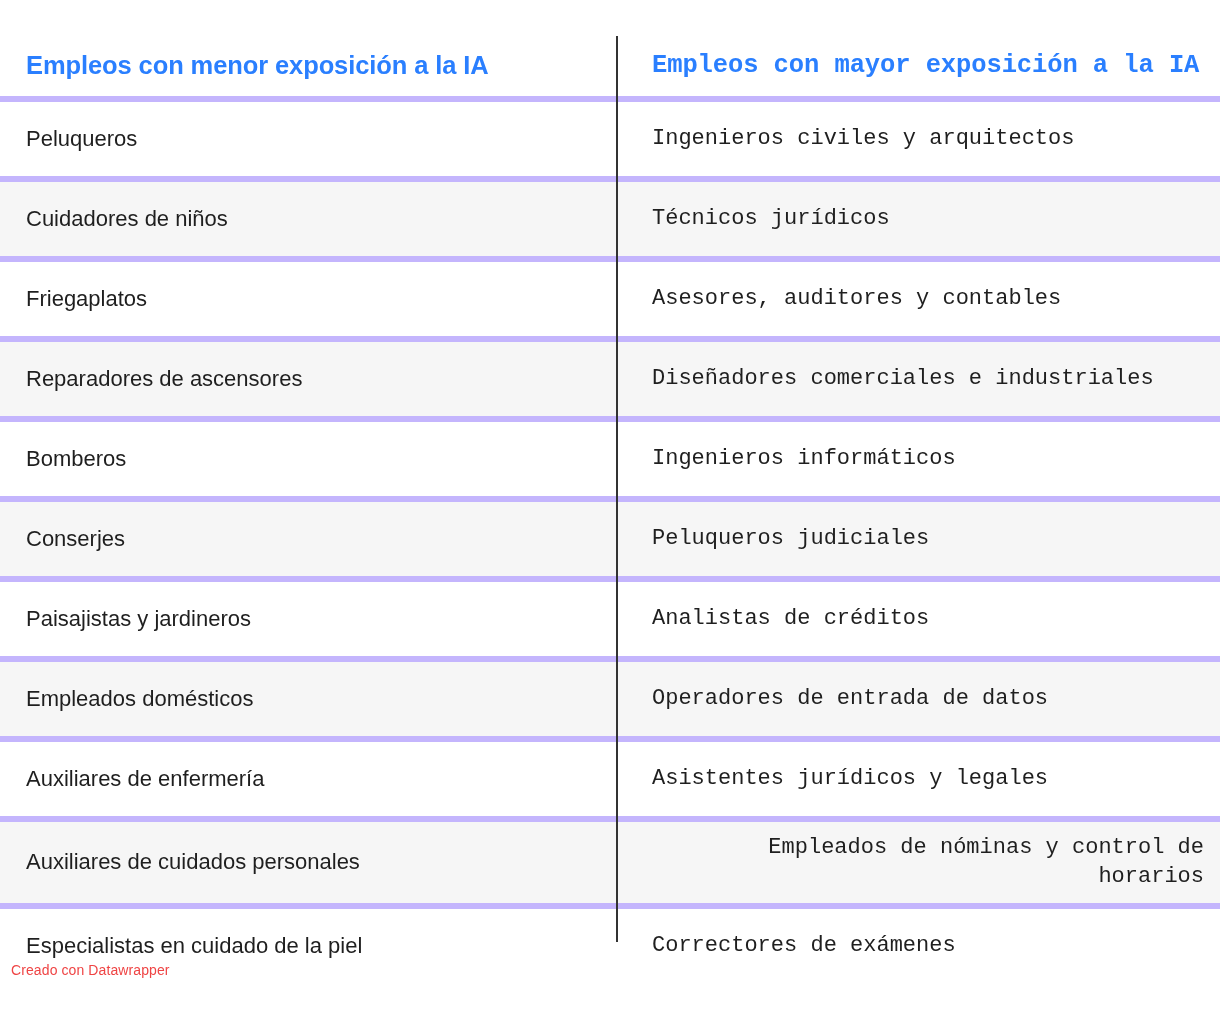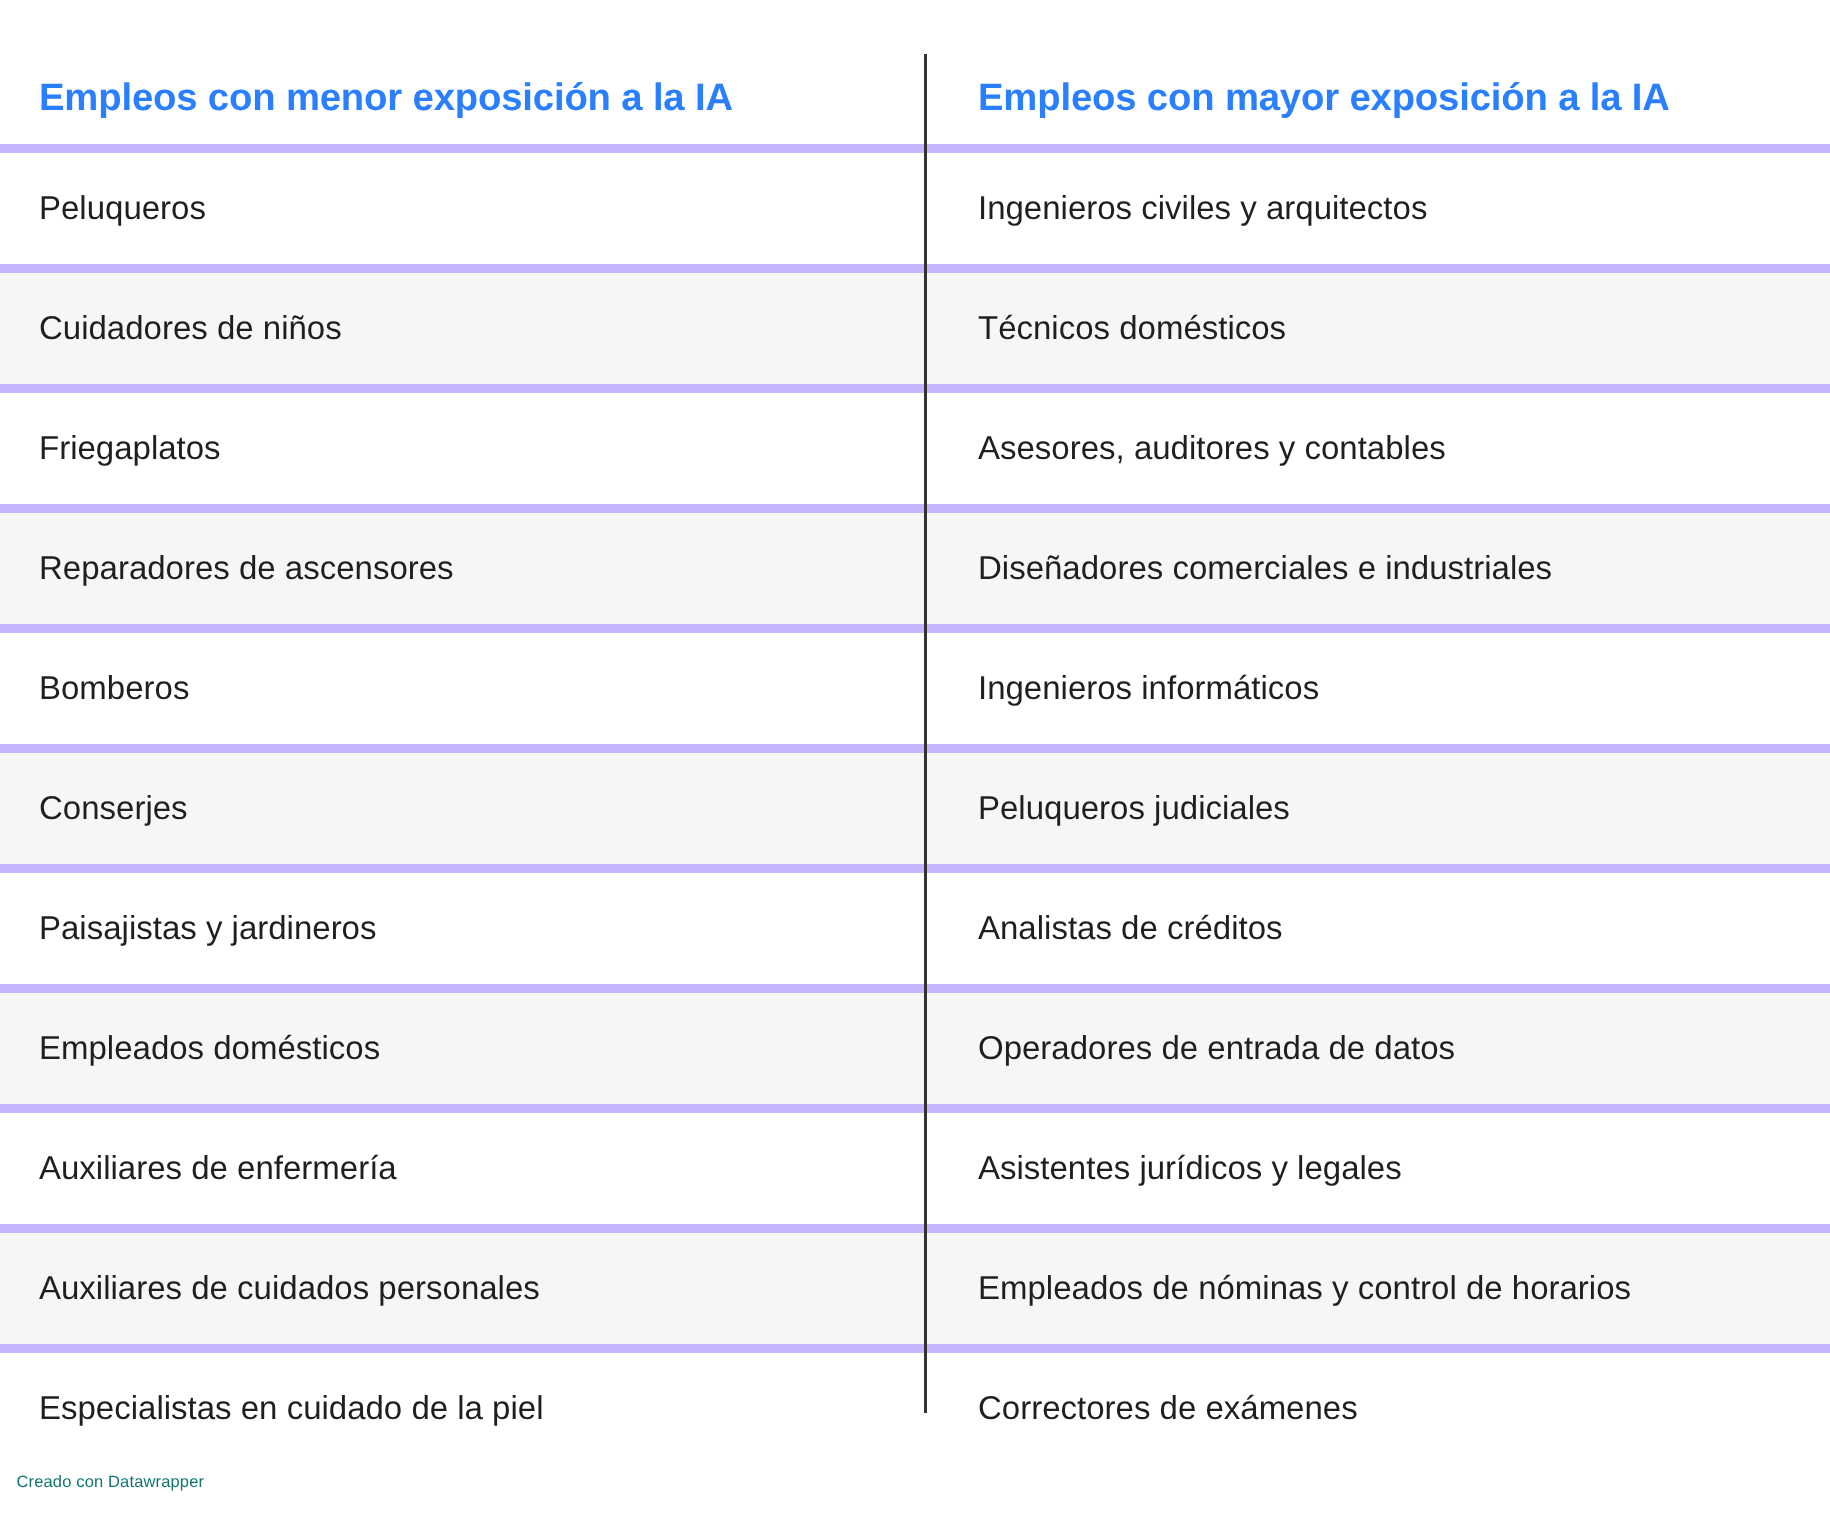--- a/index.html
+++ b/index.html
@@ -40,20 +40,21 @@
     width: 617px;
     box-sizing: border-box;
     padding-left: 26px;
     padding-right: 18px;
   }
   .col-right {
     width: 603px;
     box-sizing: border-box;
     padding-left: 35px;
     padding-right: 16px;
+    font-family: Liberation Mono, monospace;
   }
   .row {
     display: flex;
     align-items: stretch;
     border-top: 6px solid #c4b5fd;
   }
   .row.alt {
     background: #f6f6f6;
     text-align: right;
   }
@@ -78,23 +79,23 @@
     position: absolute;
     left: 616px;
     top: 36px;
     width: 2px;
     height: 906px;
     background: #333333;
   }
   .footer {
     position: absolute;
     left: 11px;
-    top: 982px;
-    font-size: 11px;
-    color: #0f766e;
+    top: 962px;
+    font-size: 14px;
+    color: #ef4444;
     letter-spacing: 0.1px;
   }
 </style>
 </head>
 <body>
 
 <div class="wrap">
 
   <div class="table">
 
@@ -103,21 +104,21 @@
       <div class="header-cell col-right">Empleos con mayor exposición a la IA</div>
     </div>
 
     <div class="row">
       <div class="cell col-left">Peluqueros</div>
       <div class="cell col-right">Ingenieros civiles y arquitectos</div>
     </div>
 
     <div class="row alt">
       <div class="cell col-left">Cuidadores de niños</div>
-      <div class="cell col-right">Técnicos domésticos</div>
+      <div class="cell col-right">Técnicos jurídicos</div>
     </div>
 
     <div class="row">
       <div class="cell col-left">Friegaplatos</div>
       <div class="cell col-right">Asesores, auditores y contables</div>
     </div>
 
     <div class="row alt">
       <div class="cell col-left">Reparadores de ascensores</div>
       <div class="cell col-right">Diseñadores comerciales e industriales</div>

